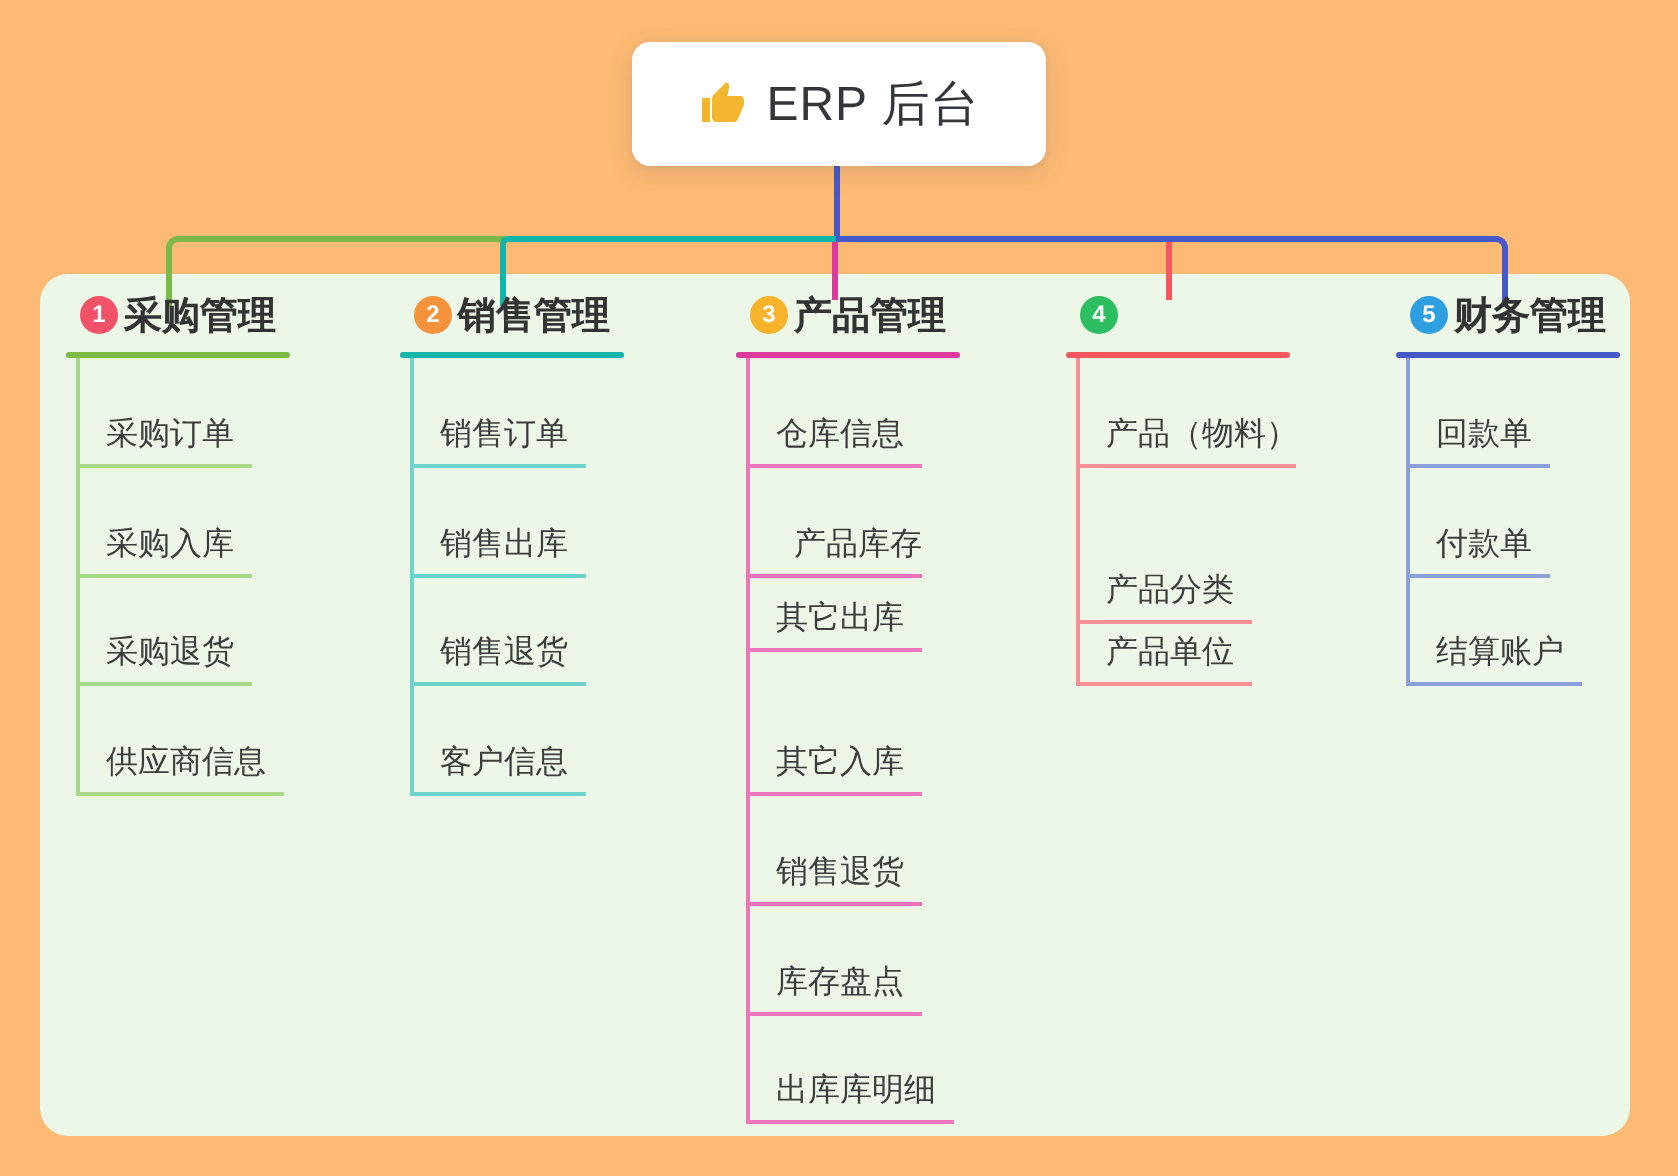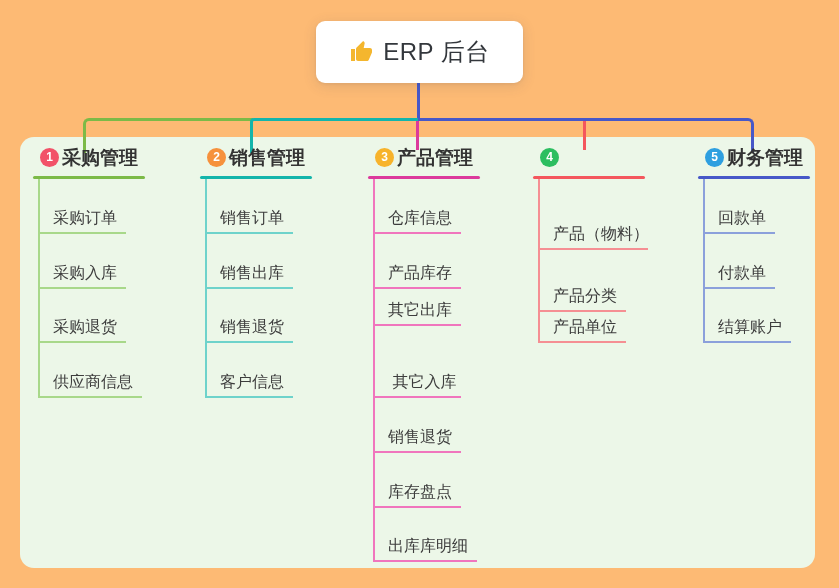--- a/index.html
+++ b/index.html
@@ -105,48 +105,48 @@
     <div class="b-header">
       <span class="badge" style="background: rgb(247, 179, 43);">3</span>
       <span class="b-label">产品管理</span>
     </div>
     <div class="b-underline"></div>
     <div class="children">
       <div class="spine" style="height: 383.2px;"></div>
     <div class="child" style="top: 25px; width: 88px;">
     <span class="child-label">仓库信息</span>
   </div>
-          <div class="child" style="top: 79.7px; width: 88px;">
+          <div class="child" style="top: 79.7px; width: 88px; justify-content: flex-end;">
     <span class="child-label">产品库存</span>
   </div>
           <div class="child" style="top: 117px; width: 88px;">
     <span class="child-label">其它出库</span>
   </div>
-          <div class="child" style="top: 189.1px; width: 88px; justify-content: center;">
+          <div class="child" style="top: 189.1px; width: 88px;">
     <span class="child-label">其它入库</span>
   </div>
           <div class="child" style="top: 243.8px; width: 88px;">
     <span class="child-label">销售退货</span>
   </div>
           <div class="child" style="top: 298.5px; width: 88px;">
     <span class="child-label">库存盘点</span>
   </div>
           <div class="child" style="top: 353.2px; width: 104px;">
     <span class="child-label">出库库明细</span>
   </div>
         </div>
   </div>
       <div class="branch" style="left: 533px; --main: #F4575D; --light: #F58F93;">
     <div class="b-header">
       <span class="badge" style="background: rgb(44, 190, 96);">4</span>
     </div>
     <div class="b-underline"></div>
     <div class="children">
       <div class="spine" style="height: 164.4px;"></div>
-    <div class="child" style="top: 25px; width: 110px; margin-top: 16px;">
+    <div class="child" style="top: 25px; width: 110px;">
     <span class="child-label">产品（物料）</span>
   </div>
           <div class="child" style="top: 79.7px; width: 88px; margin-top: 23px;">
     <span class="child-label">产品分类</span>
   </div>
           <div class="child" style="top: 134.4px; width: 88px;">
     <span class="child-label">产品单位</span>
   </div>
         </div>
   </div>

